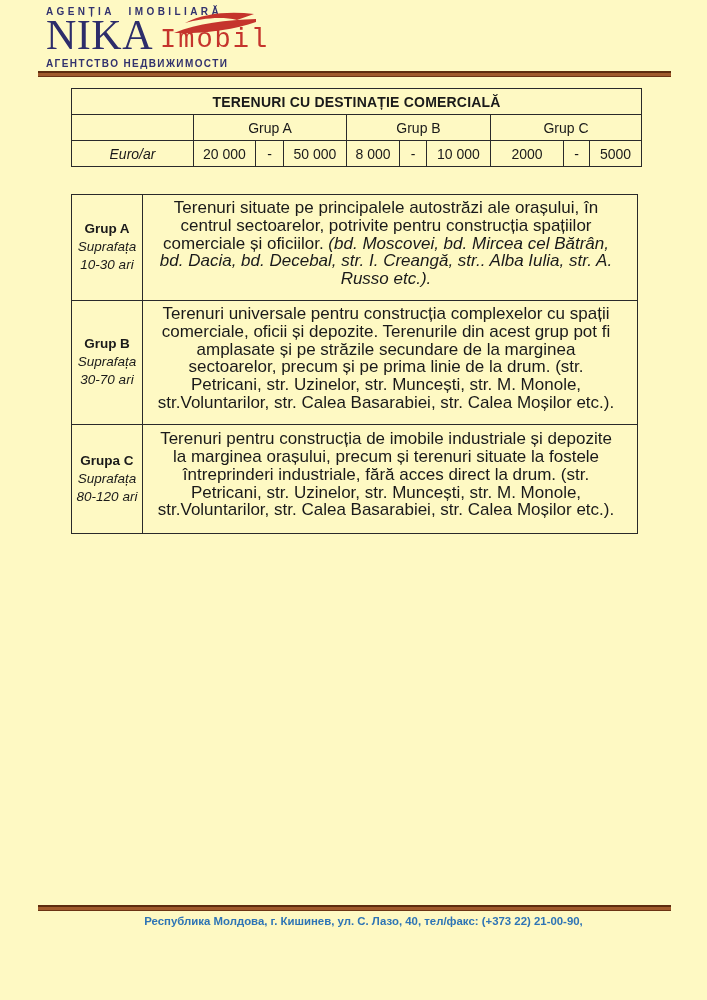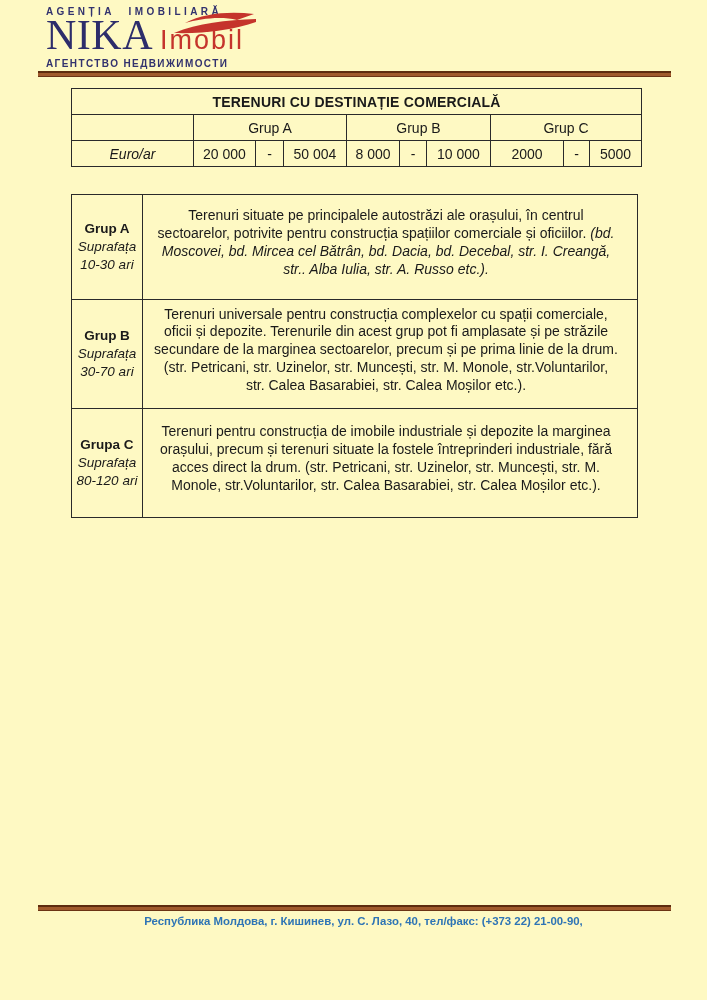--- a/index.html
+++ b/index.html
@@ -16,21 +16,21 @@
   }
   .logo-main{display:flex;align-items:flex-end;margin-top:0;}
   .nika{
     font-family:"Liberation Serif",serif;font-weight:normal;
     font-size:42px;line-height:36px;color:#2d2d6b;letter-spacing:0.5px;
   }
   .imobil-wrap{position:relative;margin-left:7px;}
   .swoosh{position:absolute;left:14px;top:-17px;width:82px;height:24px;}
   .imobil{
     font-size:27px;line-height:25px;color:#c5342c;letter-spacing:2px;
-    font-family:Liberation Sans, sans-serif;
+    font-family:Liberation Mono, monospace;
     text-align:right;
   }
   .logo-bottom{
     font-size:10px;font-weight:bold;color:#32326e;
     letter-spacing:1.4px;margin-top:5px;white-space:nowrap;
   }
   .rule{
     position:absolute;left:38px;width:633px;height:3px;
     background:#a05a2c;border-top:2px solid #5d2c0e;border-bottom:1px solid #6b3415;
   }
@@ -50,21 +50,21 @@
   
   .detail-table{position:absolute;left:71px;top:194px;width:567px;}
   .detail-table td{border:1px solid #2a2a2a;vertical-align:middle;overflow:hidden;}
   .row-a td{height:88px;}
   .row-b td,.row-c td{height:92px;margin-top:19px;}
   .group-cell{width:71px;text-align:center;font-size:13.5px;line-height:18px;padding:0 2px;}
   .g-name{font-weight:bold;}
   .g-surface,.g-range{font-style:italic;}
   .desc-cell{
     padding:4px 18px 12px 10px;text-align:center;
-    font-size:14px;line-height:17.8px;
+    font-size:17px;line-height:17.8px;
   }
   .it{font-style:italic;}
 
   
   .footer-text{
     position:absolute;left:10px;top:913px;width:707px;text-align:center;
     color:#2e74b5;font-weight:bold;font-size:11.4px;line-height:17px;
   }
   .email{color:#2e74b5;text-decoration:underline;cursor:pointer;}
 </style>
@@ -109,21 +109,21 @@
       <tr>
         <td></td>
         <td colspan="3">Grup A</td>
         <td colspan="3">Grup B</td>
         <td colspan="3">Grup C</td>
       </tr>
       <tr>
         <td class="euro">Euro/ar</td>
         <td>20 000</td>
         <td>-</td>
-        <td>50 004</td>
+        <td>50 000</td>
         <td>8 000</td>
         <td>-</td>
         <td>10 000</td>
         <td>2000</td>
         <td>-</td>
         <td>5000</td>
       </tr>
     </tbody>
   </table>
 

